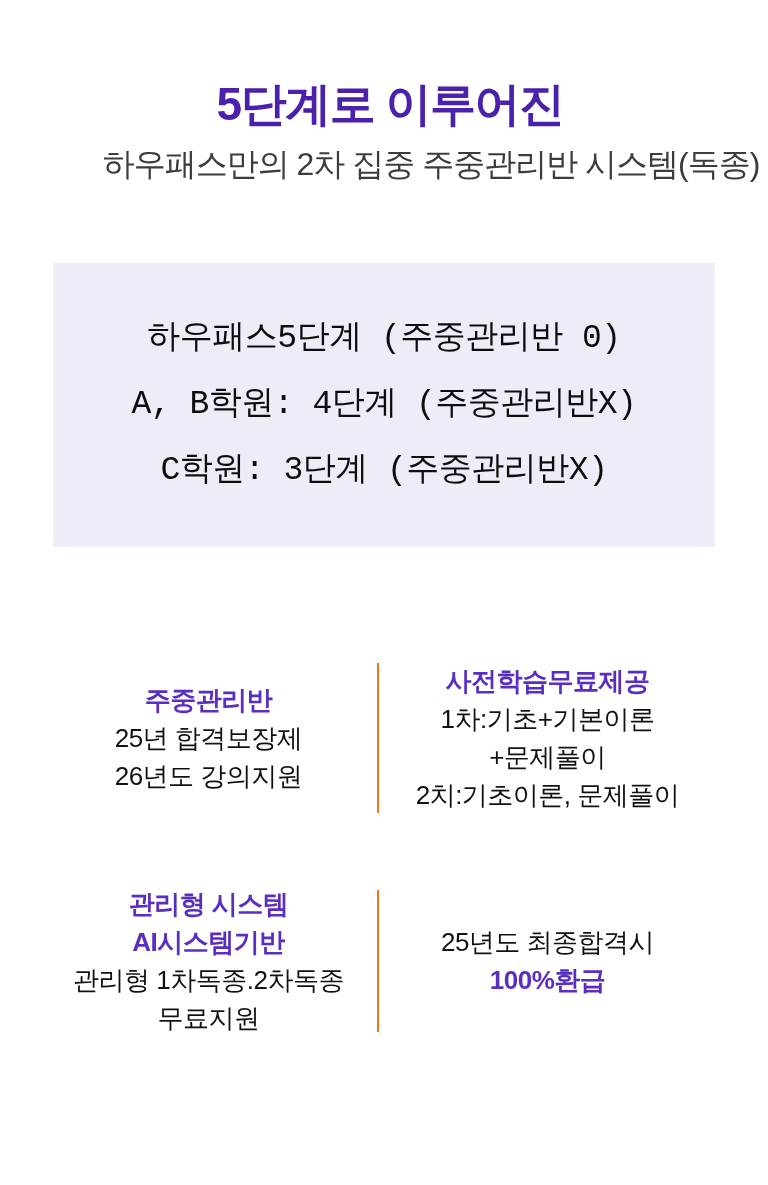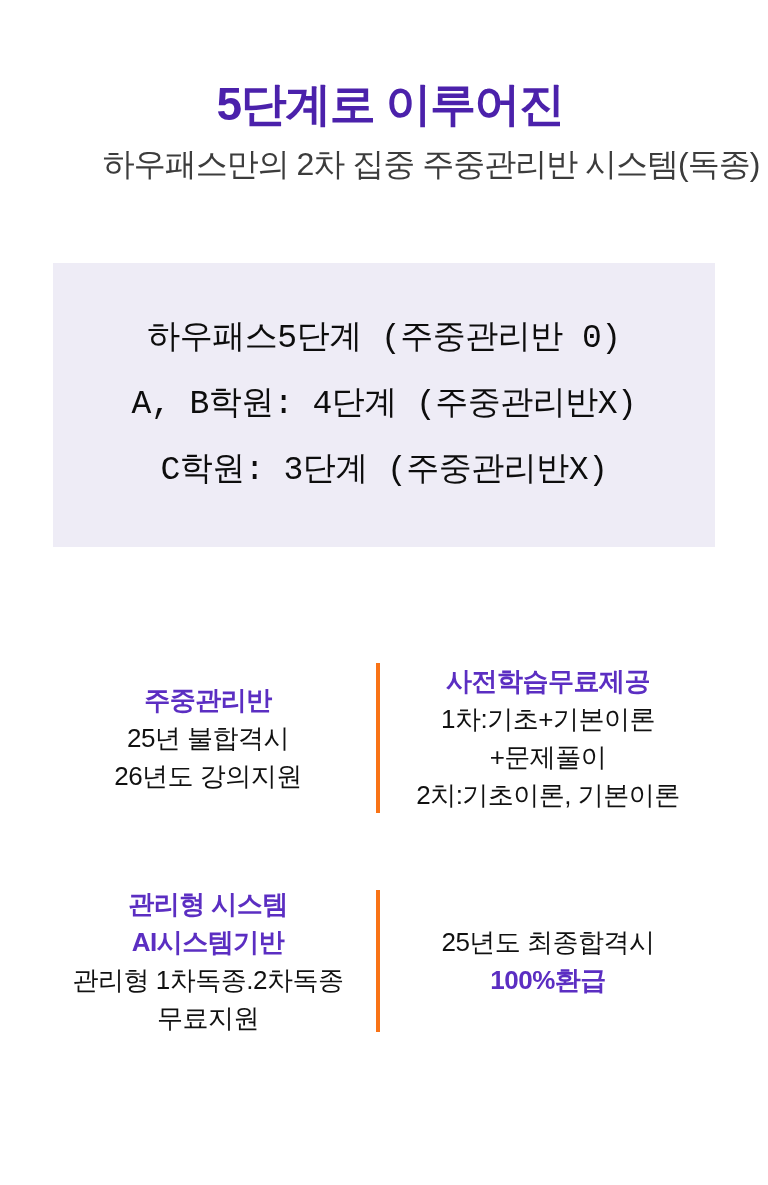--- a/index.html
+++ b/index.html
@@ -83,21 +83,21 @@
   .row-bottom { height: 142px; margin-top: 77px; }
   .cell {
     width: 337px;
     display: flex;
     flex-direction: column;
     justify-content: center;
     align-items: center;
     text-align: center;
   }
   .cell-right {
-    border-left: 4px solid #f97316;
+    border-left: 2px solid #f97316;
   }
   .f-heading {
     margin: 0;
     font-size: 26px;
     line-height: 38px;
     font-weight: 700;
     letter-spacing: -0.5px;
     color: #5B2EC2;
   }
   .f-text {
@@ -121,28 +121,28 @@
     <p class="summary-line">하우패스5단계 (주중관리반 0)</p>
     <p class="summary-line">A, B학원: 4단계 (주중관리반X)</p>
     <p class="summary-line">C학원: 3단계 (주중관리반X)</p>
   </div>
 
   <div class="features">
 
     <div class="feature-row row-top">
       <div class="cell cell-left">
         <p class="f-heading">주중관리반</p>
-        <p class="f-text">25년 불합격시</p>
+        <p class="f-text">25년 합격보장제</p>
         <p class="f-text">26년도 강의지원</p>
       </div>
       <div class="cell cell-right">
         <p class="f-heading">사전학습무료제공</p>
         <p class="f-text">1차:기초+기본이론</p>
         <p class="f-text">+문제풀이</p>
-        <p class="f-text">2치:기초이론, 기본이론</p>
+        <p class="f-text">2치:기초이론, 문제풀이</p>
       </div>
     </div>
 
     <div class="feature-row row-bottom">
       <div class="cell cell-left">
         <p class="f-heading">관리형 시스템</p>
         <p class="f-heading">AI시스템기반</p>
         <p class="f-text">관리형 1차독종.2차독종</p>
         <p class="f-text">무료지원</p>
       </div>

